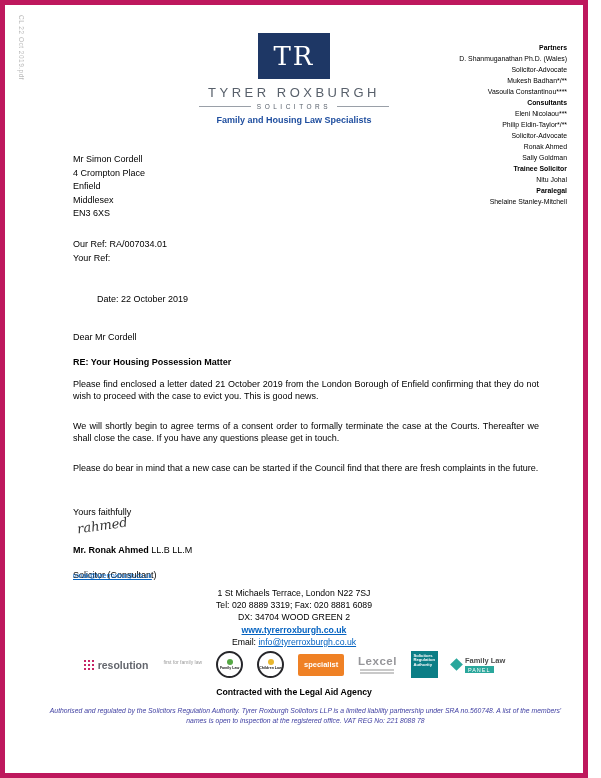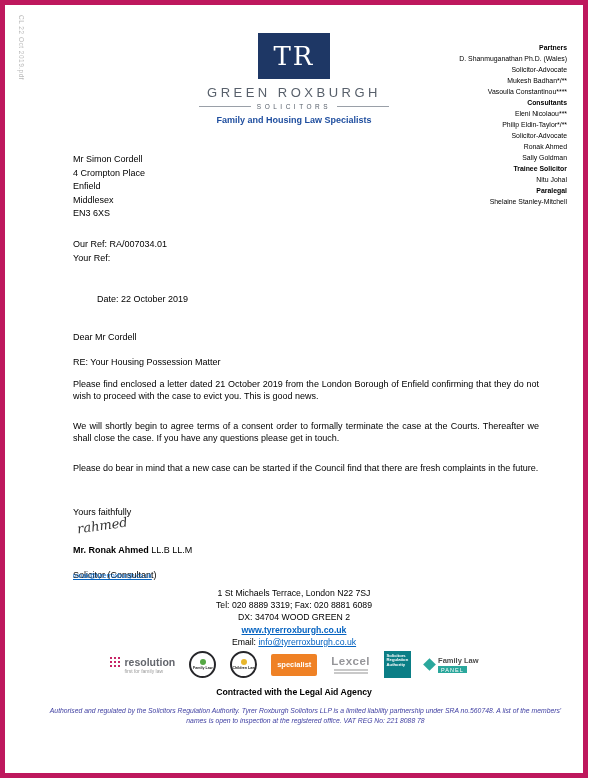--- a/index.html
+++ b/index.html
@@ -19,38 +19,38 @@
   .solic { font-size:6.5px; letter-spacing:3.5px; color:#58606b; }
   .tagline { margin-top:5px; font-size:9px; font-weight:bold; color:#1f4e9f; }
 
   .staff { position:absolute; top:37px; right:16px; text-align:right; font-size:6.9px; line-height:11px; }
   .staff-head { font-weight:bold; }
 
   .recipient { position:absolute; left:68px; top:148px; font-size:9px; line-height:13.5px; }
   .refs { position:absolute; left:68px; top:233px; font-size:9px; line-height:13.5px; }
   .dateline { position:absolute; left:68px; top:289px; font-size:9px;padding-left:24px; }
   .salutation { position:absolute; left:68px; top:327px; font-size:9px; }
-  .subject { position:absolute; left:68px; top:352px; font-size:9px; font-weight:normal; }
+  .subject { position:absolute; left:68px; top:352px; font-size:9px; font-weight:bold; }
   .bodytext { position:absolute; left:68px; top:374px; width:466px; font-size:9px; line-height:11.5px; text-align:justify; }
   .bodytext p { margin:0 0 19px 0; }
   .closing { position:absolute; left:68px; top:502px; font-size:9px; }
 
   .sig-script { position:absolute; left:72px; top:513px; font-family:"DejaVu Serif", serif; font-style:italic;
     font-size:13px; color:#333; transform:rotate(-8deg); }
   .sig-name { position:absolute; left:68px; top:540px; font-size:9px; }
   .sig-name .b { font-weight:bold; }
   .sig-title { position:absolute; left:68px; top:553px; font-size:9px;margin-top:12px; }
   .sig-email { position:absolute; left:68px; top:567px; font-size:6.5px; color:#0563c1; text-decoration:underline; }
 
   .footer-contact { position:absolute; top:582px; left:0; width:100%; text-align:center; font-size:8.7px; line-height:12.2px; }
   .footer-contact a { color:#0563c1; text-decoration:underline; }
   .footer-contact .site { font-weight:bold; }
 
   .logos { position:absolute; top:646px; left:0; width:100%; display:flex; justify-content:center; align-items:center; gap:14px; }
-  .logo-res { display:flex; flex-direction:column; align-items:flex-start; }
+  .logo-res { display:flex; flex-direction:row; align-items:flex-start; }
   .res-row { display:flex; align-items:center; gap:3px; }
   .res-dots { width:12px; height:12px; background-image:radial-gradient(circle, #c72566 1.3px, transparent 1.5px); background-size:4px 4px; }
   .res-word { font-size:10.5px; font-weight:bold; color:#63666d; }
   .res-sub { font-size:5px; color:#9a9a9a; margin-left:15px; }
   .logo-circle { width:27px; height:27px; border-radius:50%; border:2px solid #26262a; display:flex; flex-direction:column;
     align-items:center; justify-content:center; gap:1px; background:#fff; }
   .circ-figure { width:6px; height:6px; border-radius:50%; }
   .circ-figure.green { background:#56a845; }
   .circ-figure.yellow { background:#e8b72e; }
   .circ-text { font-size:3.6px; font-weight:bold; color:#222; text-align:center; line-height:4px; }
@@ -74,21 +74,21 @@
 <body>
 
 <div class="page">
 
   <div class="side-label">CL 22 Oct 2019.pdf</div>
 
   <div class="letterhead">
     <div class="tr-box">
       <span>TR</span>
     </div>
-    <div class="firm-name">GREEN ROXBURGH</div>
+    <div class="firm-name">TYRER ROXBURGH</div>
     <div class="solic-row">
       <span class="hline"></span>
       <span class="solic">SOLICITORS</span>
       <span class="hline"></span>
     </div>
     <div class="tagline">Family and Housing Law Specialists</div>
   </div>
 
   <div class="staff">
     <div class="staff-head">Partners</div>

